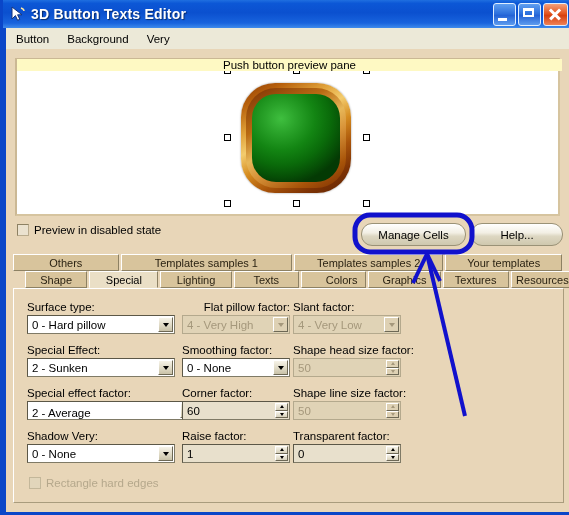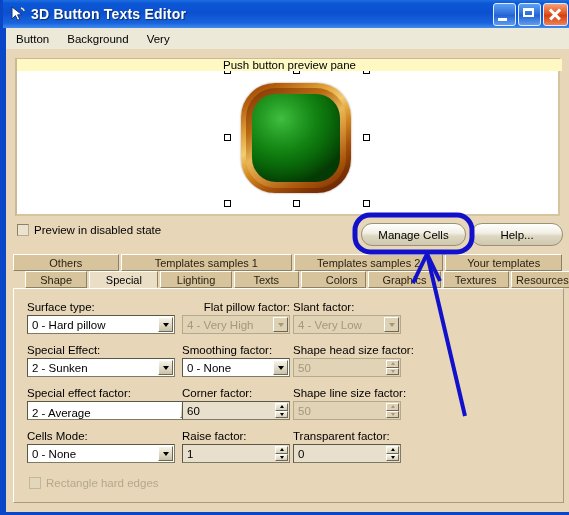--- a/index.html
+++ b/index.html
@@ -396,21 +396,21 @@
                 <i></i>
               </div>
               <div class="dn">
                 <i></i>
               </div>
           </span>
         </div>
       </div>
 
       <div class="fld" style="left:13px;top:141px;width:148px;">
-        <span class="fld-label">Cells Mode:</span>
+        <span class="fld-label">Shadow Very:</span>
         <div class="combo" style="width:148px;">
           <span>0 - None</span>
           <span class="combo-arrow">
               <i></i>
             </span>
         </div>
       </div>
 
       <div class="fld" style="left:168px;top:141px;width:108px;">
         <span class="fld-label">Raise factor:</span>

